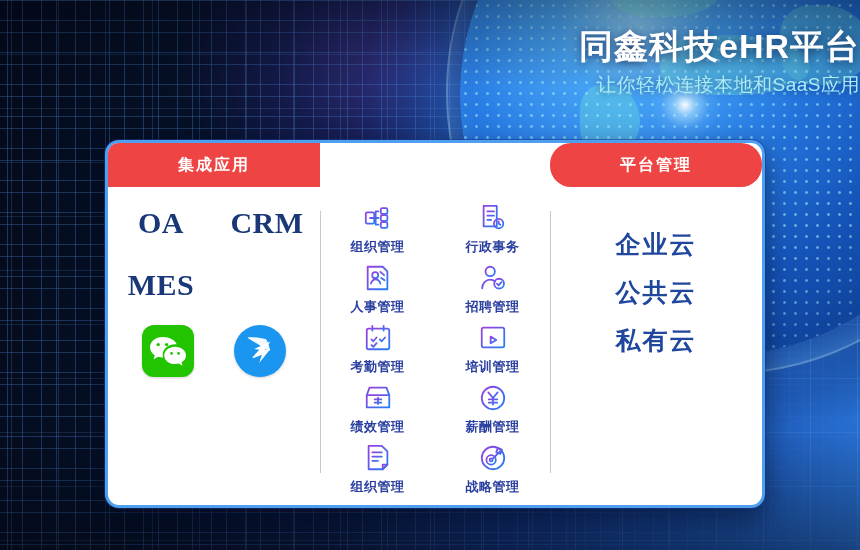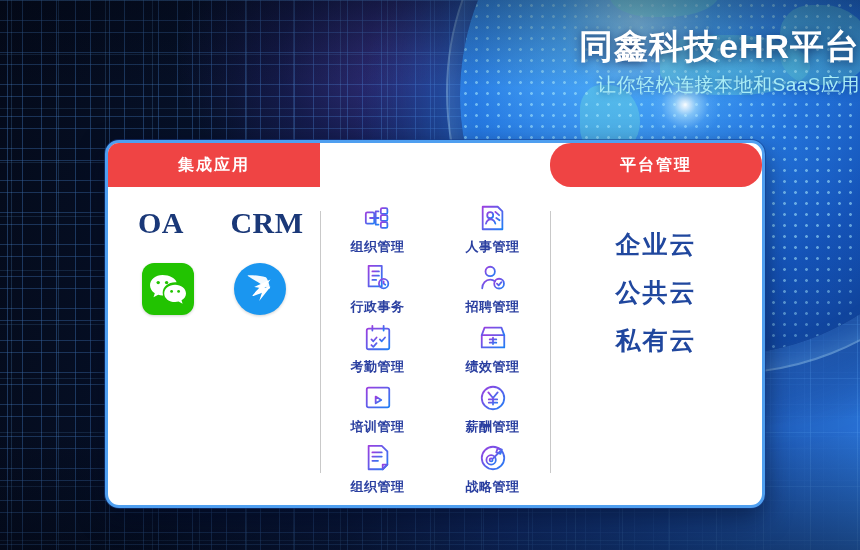--- a/index.html
+++ b/index.html
@@ -204,20 +204,21 @@
         <span>平台管理</span>
       </div>
     </div>
 
     <div class="body">
 
       <div class="col col-left">
         <div class="erp-grid">
           <div class="erp-cell">OA</div>
           <div class="erp-cell">CRM</div>
+          <div class="erp-cell">MES</div>
         </div>
         <div class="logos">
           <div class="logo logo-wechat">
             <svg width="52" height="52" viewBox="0 0 52 52">
               <path d="M20.5 12C13.6 12 8 16.6 8 22.2c0 3.2 1.9 6.1 4.8 8l-1.3 4.1 4.7-2.5c1.3.4 2.7.6 4.2.6h.7c-.3-.9-.4-1.8-.4-2.8 0-5.8 5.6-10.4 12.5-10.4.5 0 1 0 1.4.1C33.5 15.3 27.6 12 20.5 12z" fill="#ffffff"></path>
               <circle cx="16.2" cy="19.6" r="1.7" fill="#22c301"></circle>
               <circle cx="24.6" cy="19.6" r="1.7" fill="#22c301"></circle>
               <path d="M44 30.4c0-4.8-4.9-8.7-10.9-8.7S22.2 25.6 22.2 30.4s4.9 8.7 10.9 8.7c1.2 0 2.4-.2 3.5-.5l4 2.1-1.1-3.4c2.7-1.6 4.5-4.1 4.5-6.9z" fill="#ffffff"></path>
               <circle cx="29.6" cy="28.4" r="1.4" fill="#22c301"></circle>
               <circle cx="36.6" cy="28.4" r="1.4" fill="#22c301"></circle>
@@ -250,52 +251,52 @@
                 <rect x="19" y="5.5" width="7" height="6" rx="1.5"></rect>
                 <rect x="19" y="13" width="7" height="6" rx="1.5"></rect>
                 <rect x="19" y="20.5" width="7" height="6" rx="1.5"></rect>
               </svg>
             </div>
             <div class="icon-label">组织管理</div>
           </div>
 
           <div class="icon-item">
             <div class="icon-box">
+              <svg width="30" height="30" viewBox="0 0 32 32" fill="none" stroke="url(#g3)" stroke-width="1.9" stroke-linecap="round" stroke-linejoin="round">
+                <defs>
+                    <linearGradient id="g3" x1="0" y1="0" x2="1" y2="1">
+                      <stop offset="0" stop-color="#9b3fe0"></stop>
+                      <stop offset="1" stop-color="#1f7ff5"></stop>
+                    </linearGradient>
+                  </defs>
+                <path d="M6 3h14v22H6z"></path>
+                <path d="M10 9h7M10 13.5h7M10 18h4"></path>
+                <circle cx="22" cy="22" r="5"></circle>
+                <path d="M22 19.5V22l1.8 1.2"></path>
+              </svg>
+            </div>
+            <div class="icon-label">行政事务</div>
+          </div>
+
+          <div class="icon-item">
+            <div class="icon-box">
               <svg width="30" height="30" viewBox="0 0 32 32" fill="none" stroke="url(#g2)" stroke-width="1.9" stroke-linecap="round" stroke-linejoin="round">
                 <defs>
                     <linearGradient id="g2" x1="0" y1="0" x2="1" y2="1">
                       <stop offset="0" stop-color="#9b3fe0"></stop>
                       <stop offset="1" stop-color="#1f7ff5"></stop>
                     </linearGradient>
                   </defs>
                 <path d="M5 4h16l5 5v19H5z"></path>
                 <circle cx="13" cy="13" r="3.2"></circle>
                 <path d="M8.5 22c.8-3 2.7-4.6 5-4.6s4.2 1.6 5 4.6"></path>
                 <path d="M18.5 9.5l4 3.5M19.5 16l3.5 2.5"></path>
               </svg>
             </div>
             <div class="icon-label">人事管理</div>
-          </div>
-
-          <div class="icon-item">
-            <div class="icon-box">
-              <svg width="30" height="30" viewBox="0 0 32 32" fill="none" stroke="url(#g3)" stroke-width="1.9" stroke-linecap="round" stroke-linejoin="round">
-                <defs>
-                    <linearGradient id="g3" x1="0" y1="0" x2="1" y2="1">
-                      <stop offset="0" stop-color="#9b3fe0"></stop>
-                      <stop offset="1" stop-color="#1f7ff5"></stop>
-                    </linearGradient>
-                  </defs>
-                <path d="M6 3h14v22H6z"></path>
-                <path d="M10 9h7M10 13.5h7M10 18h4"></path>
-                <circle cx="22" cy="22" r="5"></circle>
-                <path d="M22 19.5V22l1.8 1.2"></path>
-              </svg>
-            </div>
-            <div class="icon-label">行政事务</div>
           </div>
 
           <div class="icon-item">
             <div class="icon-box">
               <svg width="30" height="30" viewBox="0 0 32 32" fill="none" stroke="url(#g4)" stroke-width="1.9" stroke-linecap="round" stroke-linejoin="round">
                 <defs>
                     <linearGradient id="g4" x1="0" y1="0" x2="1" y2="1">
                       <stop offset="0" stop-color="#9b3fe0"></stop>
                       <stop offset="1" stop-color="#1f7ff5"></stop>
                     </linearGradient>
@@ -323,51 +324,51 @@
                 <path d="M10 3v5M22 3v5"></path>
                 <path d="M9 17.5l2 2 3.5-4M18 17.5l2 2 3.5-4"></path>
                 <path d="M9 23.5l2 2 3.5-4"></path>
               </svg>
             </div>
             <div class="icon-label">考勤管理</div>
           </div>
 
           <div class="icon-item">
             <div class="icon-box">
+              <svg width="30" height="30" viewBox="0 0 32 32" fill="none" stroke="url(#g6)" stroke-width="1.9" stroke-linecap="round" stroke-linejoin="round">
+                <defs>
+                    <linearGradient id="g6" x1="0" y1="0" x2="1" y2="1">
+                      <stop offset="0" stop-color="#9b3fe0"></stop>
+                      <stop offset="1" stop-color="#1f7ff5"></stop>
+                    </linearGradient>
+                  </defs>
+                <rect x="4" y="5" width="24" height="21" rx="2"></rect>
+                <path d="M4 10.5h24"></path>
+                <path d="M13.5 14.5l6 3.6-6 3.6z"></path>
+              </svg>
+            </div>
+            <div class="icon-label">培训管理</div>
+          </div>
+
+          <div class="icon-item">
+            <div class="icon-box">
               <svg width="30" height="30" viewBox="0 0 32 32" fill="none" stroke="url(#g7)" stroke-width="1.9" stroke-linecap="round" stroke-linejoin="round">
                 <defs>
                     <linearGradient id="g7" x1="0" y1="0" x2="1" y2="1">
                       <stop offset="0" stop-color="#9b3fe0"></stop>
                       <stop offset="1" stop-color="#1f7ff5"></stop>
                     </linearGradient>
                   </defs>
                 <path d="M4 13h24v13H4z"></path>
                 <path d="M4 13l3-8h18l3 8"></path>
                 <path d="M16 5v7"></path>
                 <path d="M12.5 17.5h7M12.5 21h7M16 15.5v7"></path>
               </svg>
             </div>
             <div class="icon-label">绩效管理</div>
-          </div>
-
-          <div class="icon-item">
-            <div class="icon-box">
-              <svg width="30" height="30" viewBox="0 0 32 32" fill="none" stroke="url(#g6)" stroke-width="1.9" stroke-linecap="round" stroke-linejoin="round">
-                <defs>
-                    <linearGradient id="g6" x1="0" y1="0" x2="1" y2="1">
-                      <stop offset="0" stop-color="#9b3fe0"></stop>
-                      <stop offset="1" stop-color="#1f7ff5"></stop>
-                    </linearGradient>
-                  </defs>
-                <rect x="4" y="5" width="24" height="21" rx="2"></rect>
-                <path d="M4 10.5h24"></path>
-                <path d="M13.5 14.5l6 3.6-6 3.6z"></path>
-              </svg>
-            </div>
-            <div class="icon-label">培训管理</div>
           </div>
 
           <div class="icon-item">
             <div class="icon-box">
               <svg width="30" height="30" viewBox="0 0 32 32" fill="none" stroke="url(#g8)" stroke-width="1.9" stroke-linecap="round" stroke-linejoin="round">
                 <defs>
                     <linearGradient id="g8" x1="0" y1="0" x2="1" y2="1">
                       <stop offset="0" stop-color="#9b3fe0"></stop>
                       <stop offset="1" stop-color="#1f7ff5"></stop>
                     </linearGradient>

